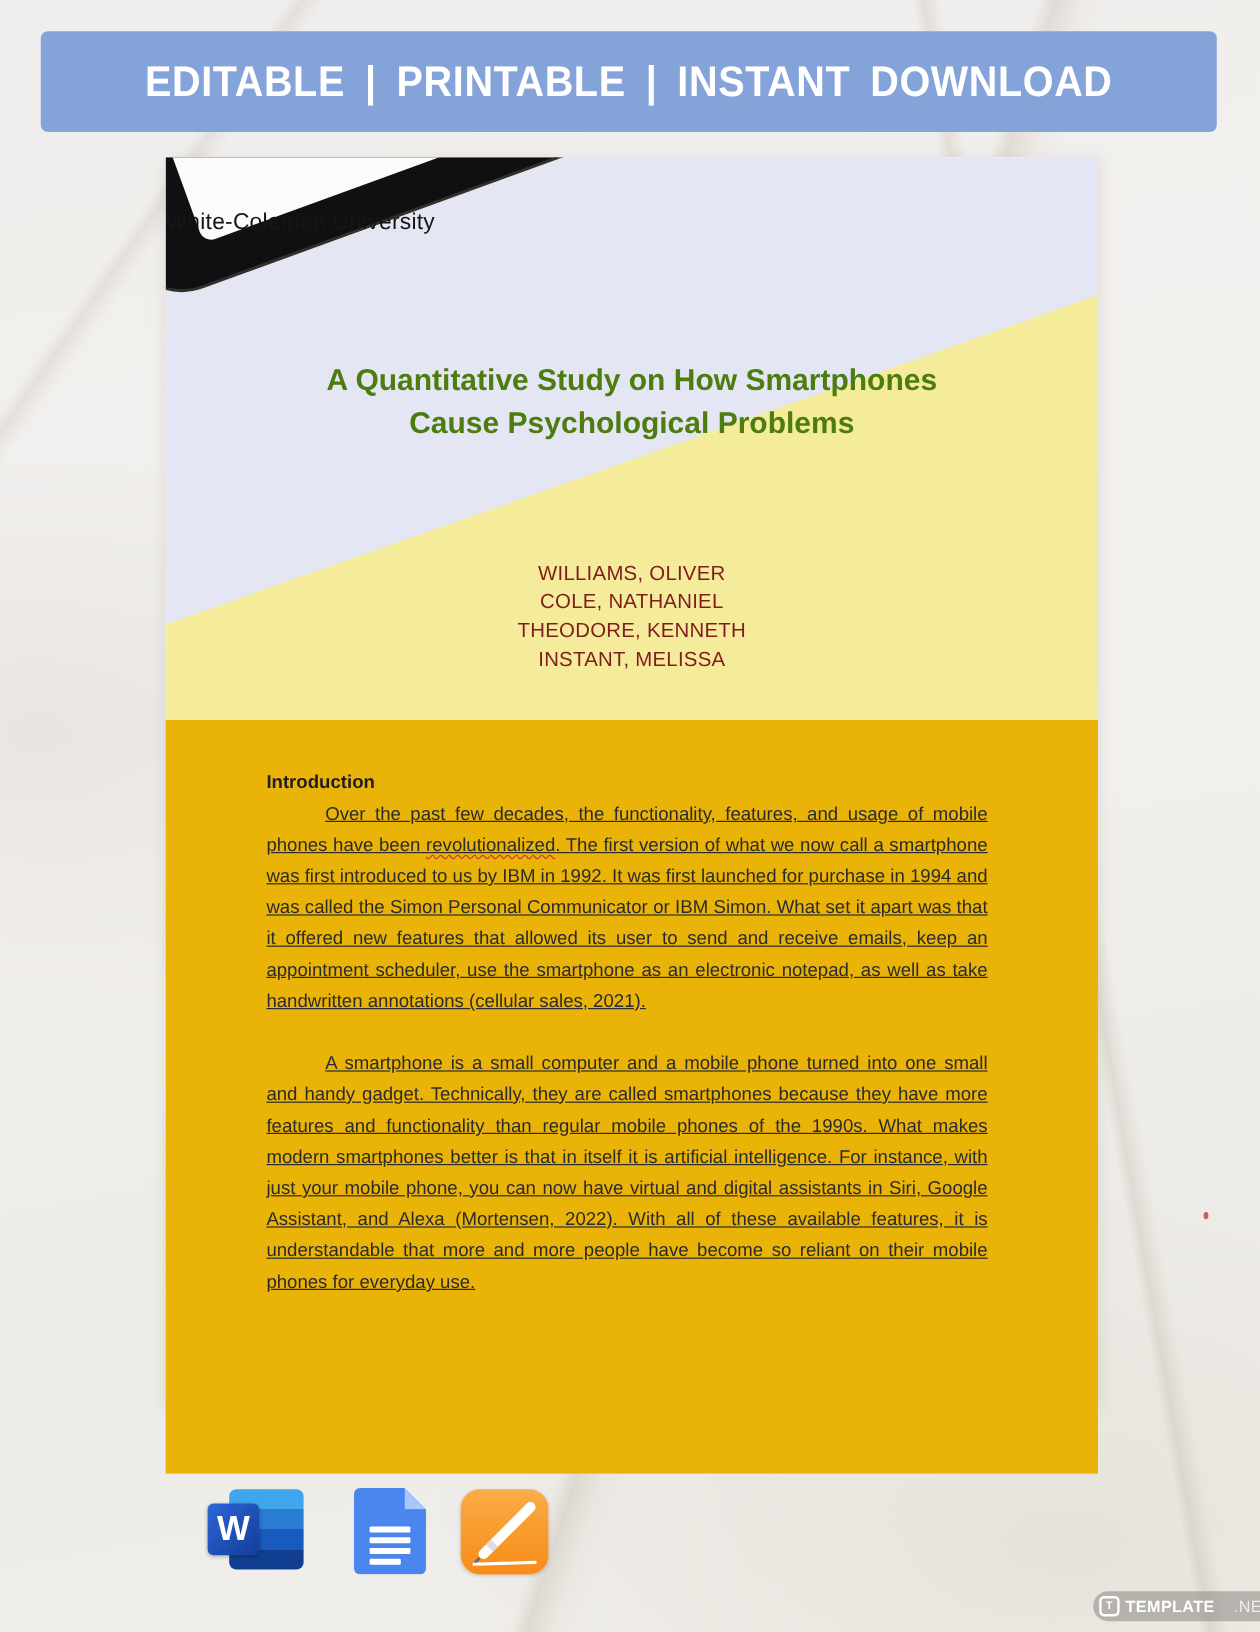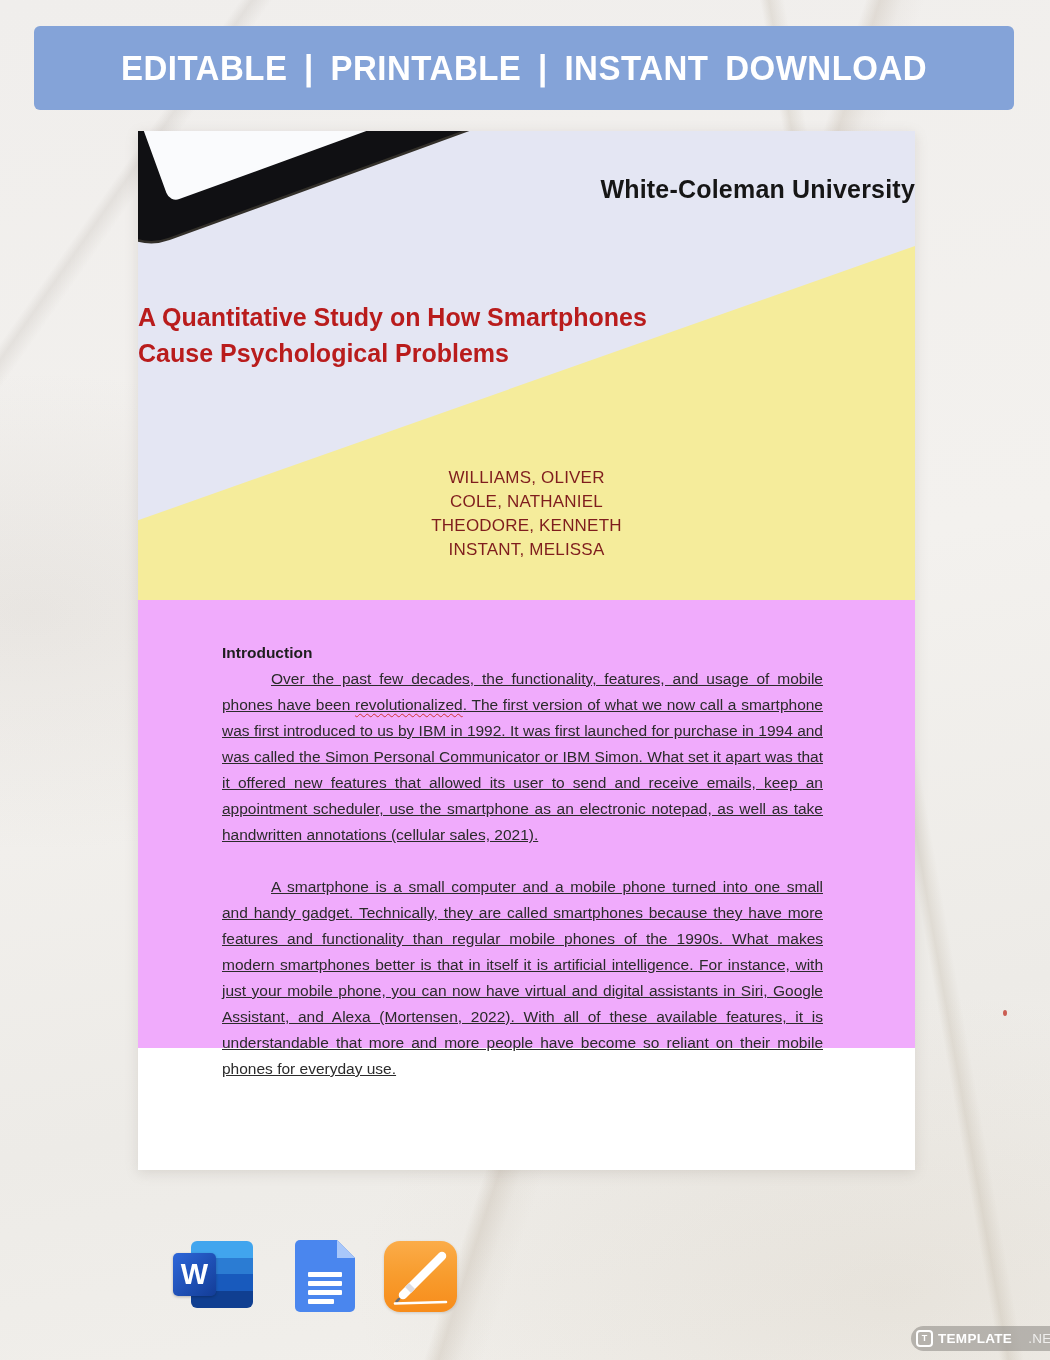--- a/index.html
+++ b/index.html
@@ -29,33 +29,33 @@
     position:absolute;left:138px;top:131px;width:777px;height:1039px;
     background:#ffffff;box-shadow:0 3px 12px rgba(120,110,100,0.18);
   }
   .cover{position:relative;width:100%;height:469px;background:#e4e6f3;overflow:hidden;}
   .wedge{
     position:absolute;inset:0;background:#f5ec9b;
     clip-path:polygon(100% 24.5%, 100% 100%, 0 100%, 0 83%);
   }
   .phone-svg{position:absolute;left:0;top:0;}
   .university{
-    position:absolute;top:44px;left:0;width:100%;text-align:right;
-    font-size:25px;font-weight:bold;color:#161616;letter-spacing:.2px;
+    position:absolute;top:44px;left:0;width:100%;text-align:left;
+    font-size:19px;font-weight:normal;color:#161616;letter-spacing:.2px;
   }
   .title{
-    position:absolute;top:168px;left:0;width:100%;
-    font-size:25px;font-weight:bold;color:#b91c1c;line-height:36px;
+    position:absolute;top:168px;left:0;width:100%;text-align:center;
+    font-size:25px;font-weight:bold;color:#4d7c0f;line-height:36px;
   }
   .authors{
     position:absolute;top:335px;left:0;width:100%;text-align:center;
     font-size:17px;color:#7f1d1d;line-height:24px;letter-spacing:.2px;
   }
   .content{
-    position:relative;box-sizing:border-box;width:100%;height:448px;background:#f0abfc;
+    position:relative;box-sizing:border-box;width:100%;height:628px;background:#eab308;
     padding:40px 92px 0 84px;color:#2b2b2b;
   }
   .content .heading{font-size:15.5px;font-weight:bold;line-height:26px;color:#1e1e1e;}
   .content p{
     margin:0;font-size:15.5px;line-height:26px;text-align:justify;text-indent:49px;text-decoration:underline;
   }
   .content p + p{margin-top:26px;}
   .misspell{
     text-decoration:underline;text-decoration-style:wavy;text-decoration-color:#cc3430;
     text-decoration-thickness:1px;text-underline-offset:3px;

